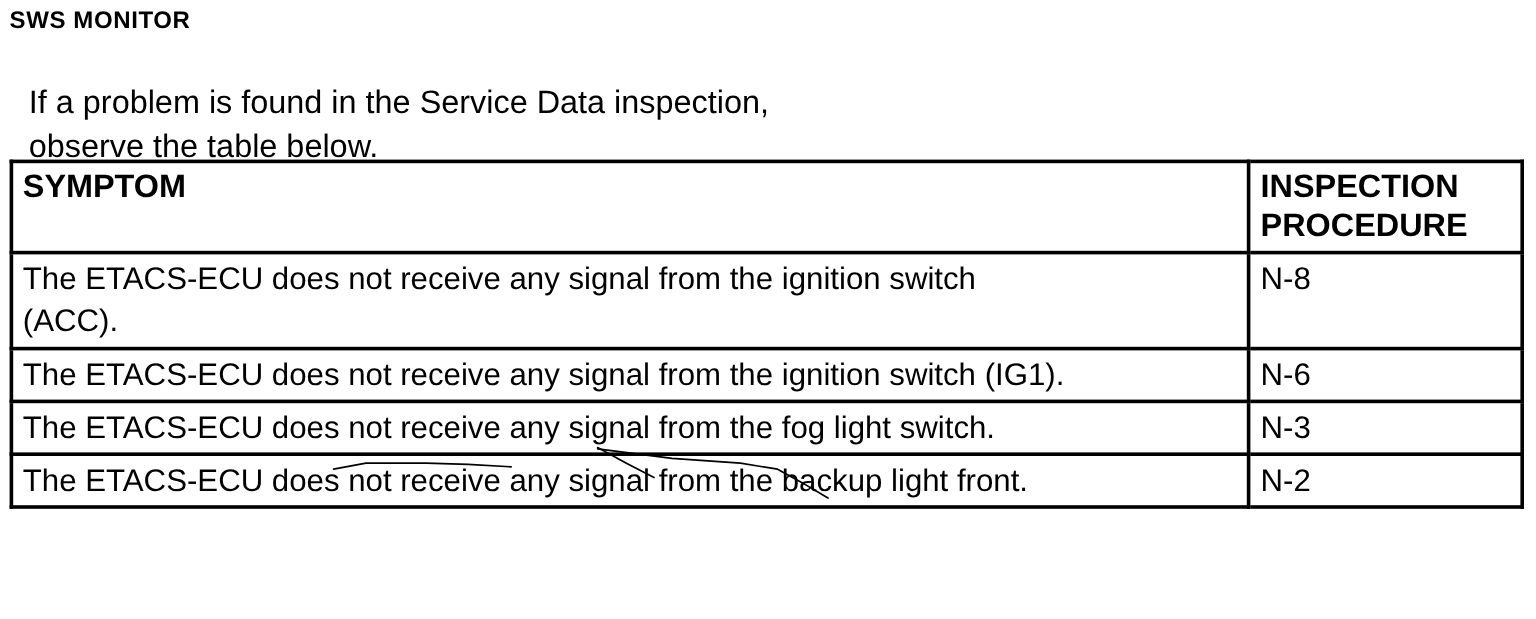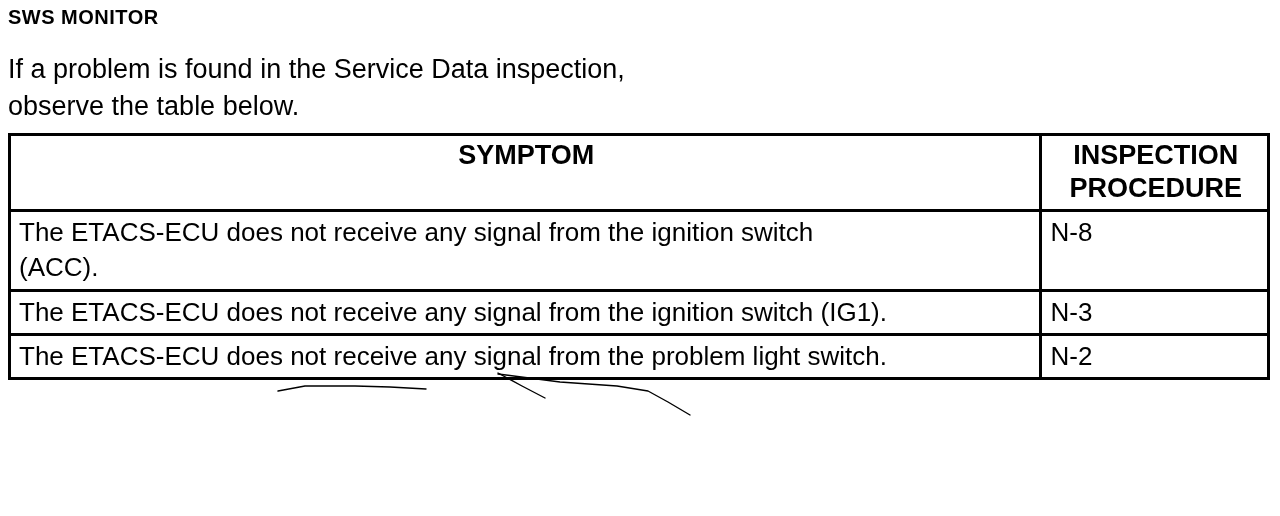--- a/index.html
+++ b/index.html
@@ -22,21 +22,21 @@
     margin: 0;
     font-size: 20px;
     font-weight: 700;
     letter-spacing: 0.5px;
     white-space: pre;
   }
   .intro-text {
     position: absolute;
     left: 8px;
     top: 51px;
-    margin: 0;
+    margin: 16px;
     font-size: 27px;
     line-height: 37px;
     white-space: pre-line;
   }
   table.symptom-table {
     position: absolute;
     left: 8px;
     top: 133px;
     width: 1262px;
     border-collapse: collapse;
@@ -47,21 +47,20 @@
     border: 3px solid #000000;
     vertical-align: top;
     text-align: left;
     padding: 3px 6px 3px 8px;
     overflow: hidden;
   }
   .symptom-table th {
     font-size: 27px;
     font-weight: 700;
     line-height: 33px;
-    text-align: center;
   }
   .symptom-table td {
     font-size: 26px;
     font-weight: 400;
     line-height: 35px;
   }
   .col-symptom   { width: 1029px; }
   .col-procedure { width: 227px; }
   .cell-symptom  { white-space: pre; }   
   .cell-procedure{ white-space: nowrap; }
@@ -105,24 +104,28 @@
     </tr>
   </thead>
   <tbody>
     <tr class="row-tall">
       <td class="cell-symptom">The ETACS-ECU does not receive any signal from the ignition switch
 (ACC).</td>
       <td class="cell-procedure">N-8</td>
     </tr>
     <tr class="row-std">
       <td class="cell-symptom">The ETACS-ECU does not receive any signal from the ignition switch (IG1).</td>
+      <td class="cell-procedure">N-6</td>
+    </tr>
+    <tr class="row-std">
+      <td class="cell-symptom">The ETACS-ECU does not receive any signal from the fog light switch.</td>
       <td class="cell-procedure">N-3</td>
     </tr>
     <tr class="row-std">
-      <td class="cell-symptom">The ETACS-ECU does not receive any signal from the problem light switch.</td>
+      <td class="cell-symptom">The ETACS-ECU does not receive any signal from the backup light front.</td>
       <td class="cell-procedure">N-2</td>
     </tr>
   </tbody>
 </table>
 
 <svg class="pen-overlay" viewBox="0 0 1280 516" xmlns="http://www.w3.org/2000/svg" aria-hidden="true">
   <polyline points="278,391 305,386 355,386 390,387 426,389"></polyline>
   <polyline points="498,373 522,386 545,398"></polyline>
   <polyline points="498,374 560,382 617,386 648,391 668,402 690,415"></polyline>
 </svg>

